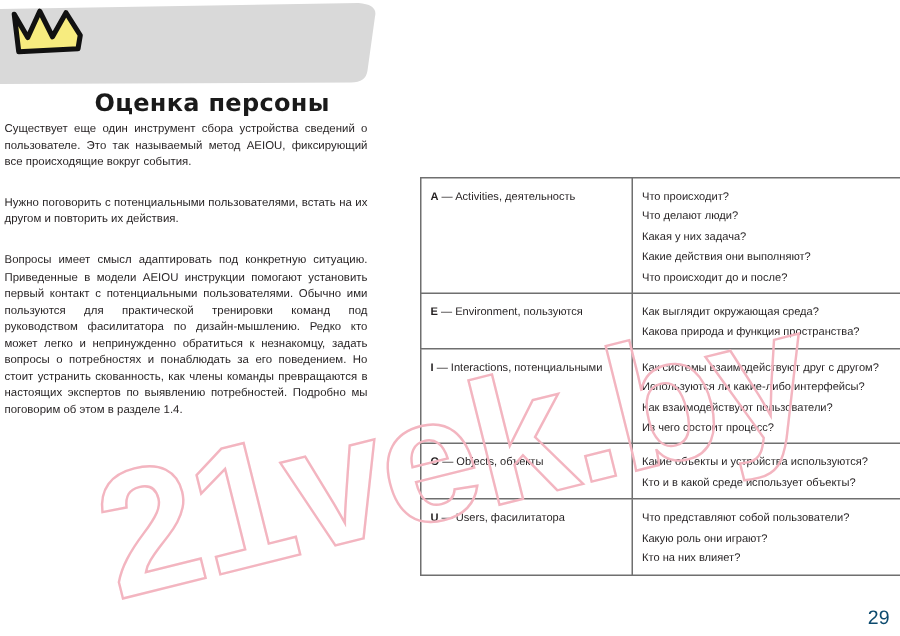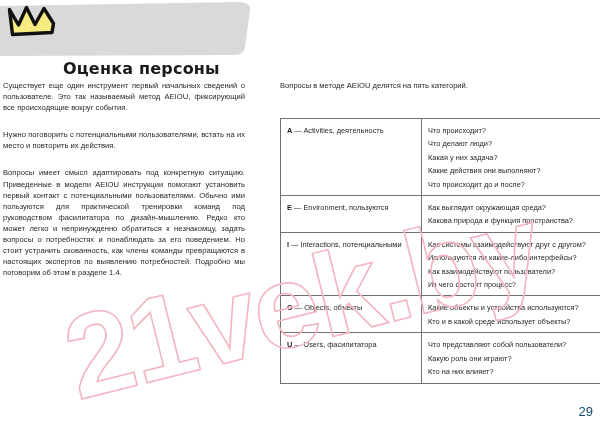--- a/index.html
+++ b/index.html
@@ -171,27 +171,26 @@
   </div>
   <div class="crown">
     <svg width="54" height="34" viewBox="0 0 54 34">
       <path d="M3.5,6.5 L12.5,22 L20.5,4.5 L29,21.5 L38,5.5 L47.5,20.5 L46,29.5 L6.5,31.5 Z" fill="#f7ec7f" stroke="#111111" stroke-width="3.4" stroke-linejoin="round" stroke-linecap="round"></path>
     </svg>
   </div>
   <div class="banner-sub">Оценка персоны</div>
 </div>
 
 <div class="col-left">
-  <p class="body-p">Существует еще один инструмент первый начальных сведений о пользователе. Это так называемый метод AEIOU, фиксирующий все происходящие вокруг события.</p>
-  <p class="body-p">Нужно поговорить с потенциальными пользователями, встать на их место и повторить их действия.</p>
+  <p class="body-p">Существует еще один инструмент сбора устройства сведений о пользователе. Это так называемый метод AEIOU, фиксирующий все происходящие вокруг события.</p>
+  <p class="body-p">Нужно поговорить с потенциальными пользователями, встать на их другом и повторить их действия.</p>
   <p class="body-p">Вопросы имеет смысл адаптировать под конкретную ситуацию. Приведенные в модели AEIOU инструкции помогают установить первый контакт с потенциальными пользователями. Обычно ими пользуются для практической тренировки команд под руководством фасилитатора по дизайн-мышлению. Редко кто может легко и непринужденно обратиться к незнакомцу, задать вопросы о потребностях и понаблюдать за его поведением. Но стоит устранить скованность, как члены команды превращаются в настоящих экспертов по выявлению потребностей. Подробно мы поговорим об этом в разделе 1.4.</p>
 </div>
 
 <div class="col-right">
-  <p class="lead">Вопросы в методе AEIOU делятся на пять категорий.</p>
 </div>
 
 <table class="aeiou-table">
   <tbody>
       <tr>
         <td class="cat"><span class="cat-key">A</span><span> — Activities, деятельность</span></td>
         <td class="q">
           <span class="q-line">Что происходит?</span>
           <span class="q-line">Что делают люди?</span>
           <span class="q-line">Какая у них задача?</span>

